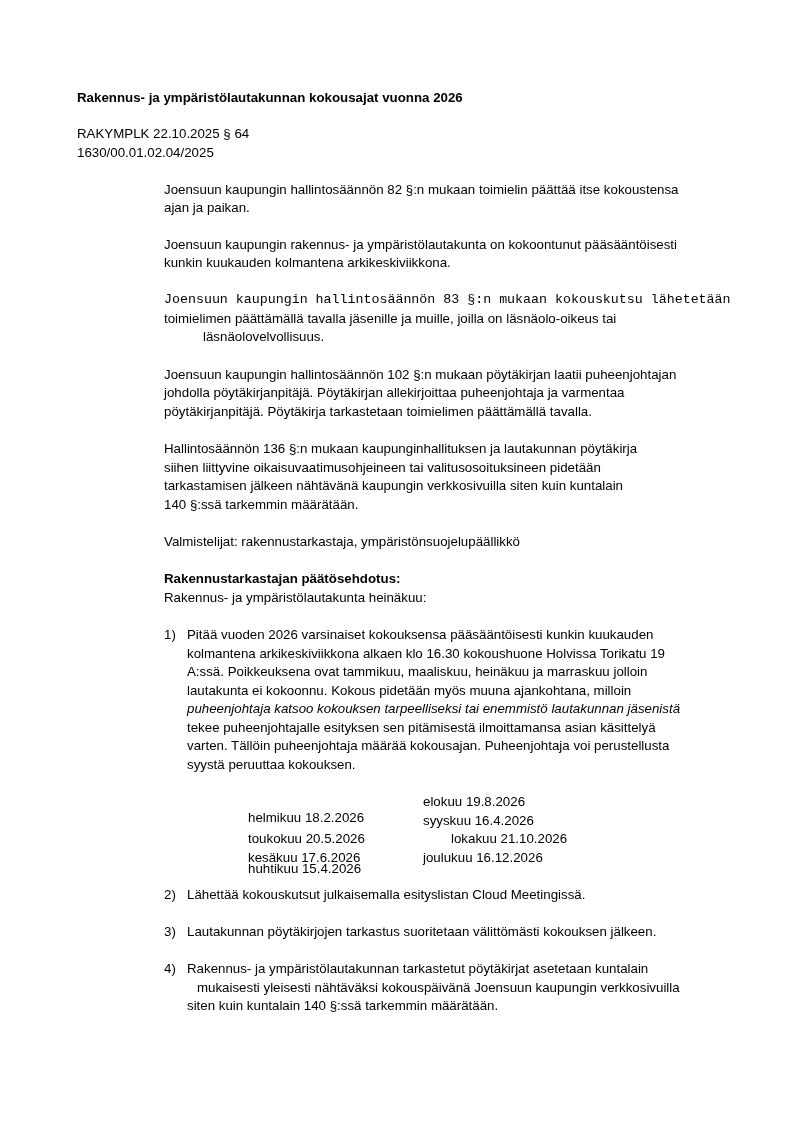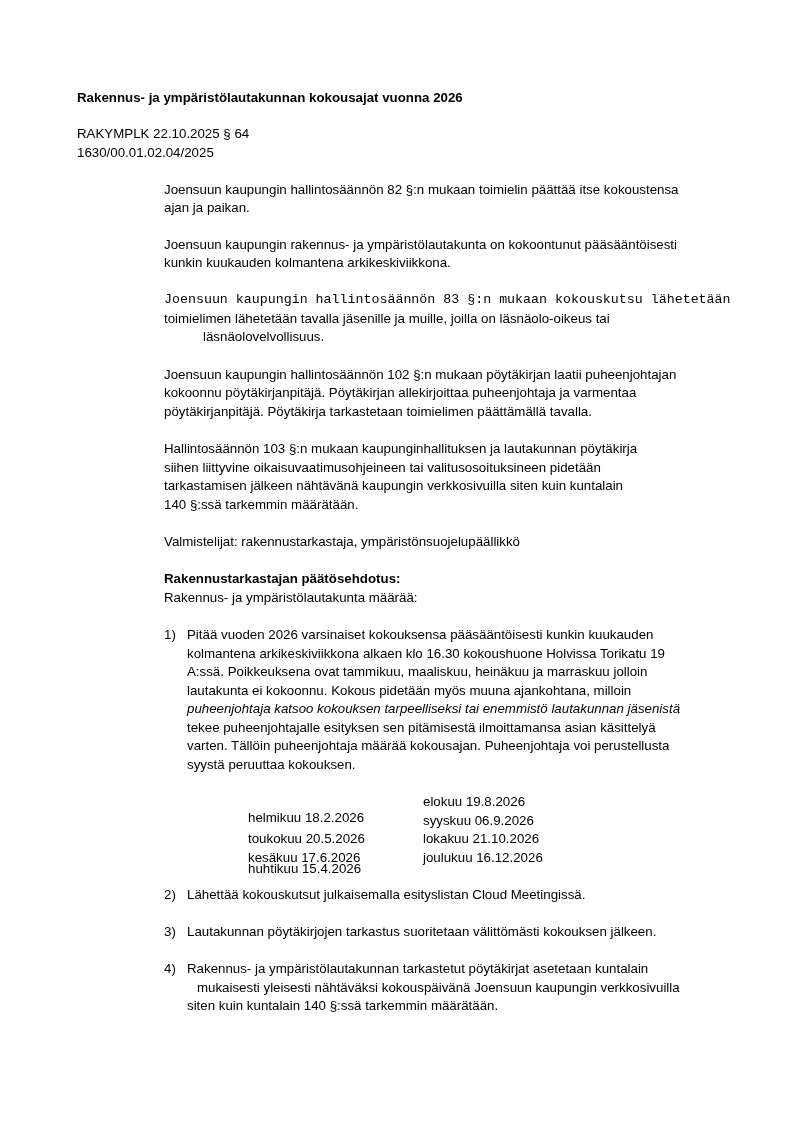--- a/index.html
+++ b/index.html
@@ -20,54 +20,54 @@
   <div class="line" style="left:77px; top:125px;">RAKYMPLK 22.10.2025 § 64</div>
   <div class="line" style="left:77px; top:144px;">1630/00.01.02.04/2025</div>
 
   <div class="line" style="left:164px; top:181px;">Joensuun kaupungin hallintosäännön 82 §:n mukaan toimielin päättää itse kokoustensa</div>
   <div class="line" style="left:164px; top:199px;">ajan ja paikan.</div>
 
   <div class="line" style="left:164px; top:236px;">Joensuun kaupungin rakennus- ja ympäristölautakunta on kokoontunut pääsääntöisesti</div>
   <div class="line" style="left:164px; top:254px;">kunkin kuukauden kolmantena arkikeskiviikkona.</div>
 
   <div class="line" style="left:164px; top:291px;font-family:Liberation Mono, monospace;">Joensuun kaupungin hallintosäännön 83 §:n mukaan kokouskutsu lähetetään</div>
-  <div class="line" style="left:164px; top:310px;">toimielimen lähetetään tavalla jäsenille ja muille, joilla on läsnäolo-oikeus tai</div>
+  <div class="line" style="left:164px; top:310px;">toimielimen päättämällä tavalla jäsenille ja muille, joilla on läsnäolo-oikeus tai</div>
   <div class="line" style="left:164px; top:328px;margin-left:39px;">läsnäolovelvollisuus.</div>
 
   <div class="line" style="left:164px; top:366px;">Joensuun kaupungin hallintosäännön 102 §:n mukaan pöytäkirjan laatii puheenjohtajan</div>
-  <div class="line" style="left:164px; top:384px;">kokoonnu pöytäkirjanpitäjä.  Pöytäkirjan allekirjoittaa puheenjohtaja ja varmentaa</div>
+  <div class="line" style="left:164px; top:384px;">johdolla pöytäkirjanpitäjä.  Pöytäkirjan allekirjoittaa puheenjohtaja ja varmentaa</div>
   <div class="line" style="left:164px; top:403px;">pöytäkirjanpitäjä.  Pöytäkirja tarkastetaan toimielimen päättämällä tavalla.</div>
 
-  <div class="line" style="left:164px; top:440px;">Hallintosäännön 103 §:n mukaan kaupunginhallituksen ja lautakunnan pöytäkirja</div>
+  <div class="line" style="left:164px; top:440px;">Hallintosäännön 136 §:n mukaan kaupunginhallituksen ja lautakunnan pöytäkirja</div>
   <div class="line" style="left:164px; top:459px;">siihen liittyvine oikaisuvaatimusohjeineen tai valitusosoituksineen pidetään</div>
   <div class="line" style="left:164px; top:477px;">tarkastamisen jälkeen nähtävänä kaupungin verkkosivuilla siten kuin kuntalain</div>
   <div class="line" style="left:164px; top:496px;">140 §:ssä tarkemmin määrätään.</div>
 
   <div class="line" style="left:164px; top:533px;">Valmistelijat: rakennustarkastaja, ympäristönsuojelupäällikkö</div>
 
   <div class="line bold" style="left:164px; top:570px;">Rakennustarkastajan päätösehdotus:</div>
-  <div class="line" style="left:164px; top:589px;">Rakennus- ja ympäristölautakunta määrää:</div>
+  <div class="line" style="left:164px; top:589px;">Rakennus- ja ympäristölautakunta heinäkuu:</div>
 
   <div class="num" style="top:626px;">1)</div>
   <div class="line" style="left:187px; top:626px;">Pitää vuoden 2026 varsinaiset kokouksensa pääsääntöisesti kunkin kuukauden</div>
   <div class="line" style="left:187px; top:645px;">kolmantena arkikeskiviikkona  alkaen klo 16.30 kokoushuone Holvissa Torikatu 19</div>
   <div class="line" style="left:187px; top:663px;">A:ssä. Poikkeuksena ovat tammikuu, maaliskuu, heinäkuu ja marraskuu jolloin</div>
   <div class="line" style="left:187px; top:682px;">lautakunta ei kokoonnu. Kokous pidetään myös muuna ajankohtana, milloin</div>
   <div class="line" style="left:187px; top:700px;font-style:italic;">puheenjohtaja katsoo kokouksen tarpeelliseksi tai enemmistö lautakunnan jäsenistä</div>
   <div class="line" style="left:187px; top:719px;">tekee puheenjohtajalle  esityksen sen pitämisestä ilmoittamansa asian käsittelyä</div>
   <div class="line" style="left:187px; top:737px;">varten. Tällöin puheenjohtaja määrää kokousajan. Puheenjohtaja voi perustellusta</div>
   <div class="line" style="left:187px; top:756px;">syystä peruuttaa kokouksen.</div>
 
   <div>
     <div class="line c1" style="top:793px;margin-top:16px;">helmikuu 18.2.2026</div>
     <div class="line c2" style="top:793px;">elokuu 19.8.2026</div>
     <div class="line c1" style="top:812px;margin-top:48px;">huhtikuu 15.4.2026</div>
-    <div class="line c2" style="top:812px;">syyskuu 06.9.2026</div>
+    <div class="line c2" style="top:812px;">syyskuu 16.4.2026</div>
     <div class="line c1" style="top:830px;">toukokuu 20.5.2026</div>
-    <div class="line c2" style="top:830px;">lokakuu 21.10.2026</div>
+    <div class="line c2" style="top:830px;margin-left:28px;">lokakuu 21.10.2026</div>
     <div class="line c1" style="top:849px;">kesäkuu 17.6.2026</div>
     <div class="line c2" style="top:849px;">joulukuu 16.12.2026</div>
   </div>
 
   <div class="num" style="top:886px;">2)</div>
   <div class="line" style="left:187px; top:886px;">Lähettää kokouskutsut julkaisemalla esityslistan Cloud Meetingissä.</div>
 
   <div class="num" style="top:923px;">3)</div>
   <div class="line" style="left:187px; top:923px;">Lautakunnan pöytäkirjojen  tarkastus suoritetaan välittömästi kokouksen jälkeen.</div>
 

